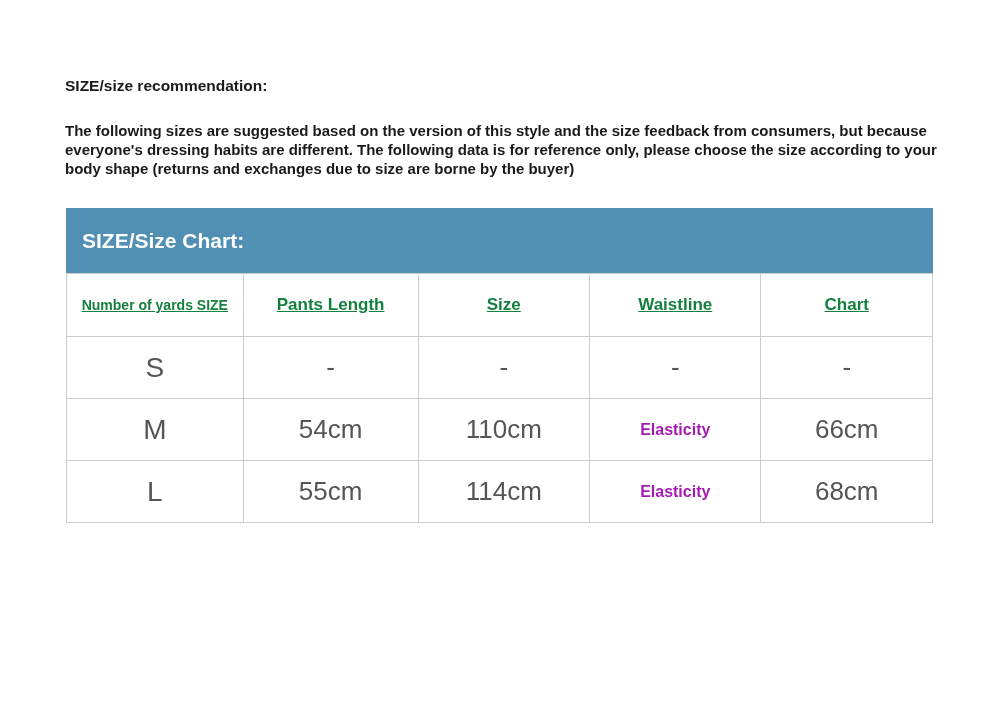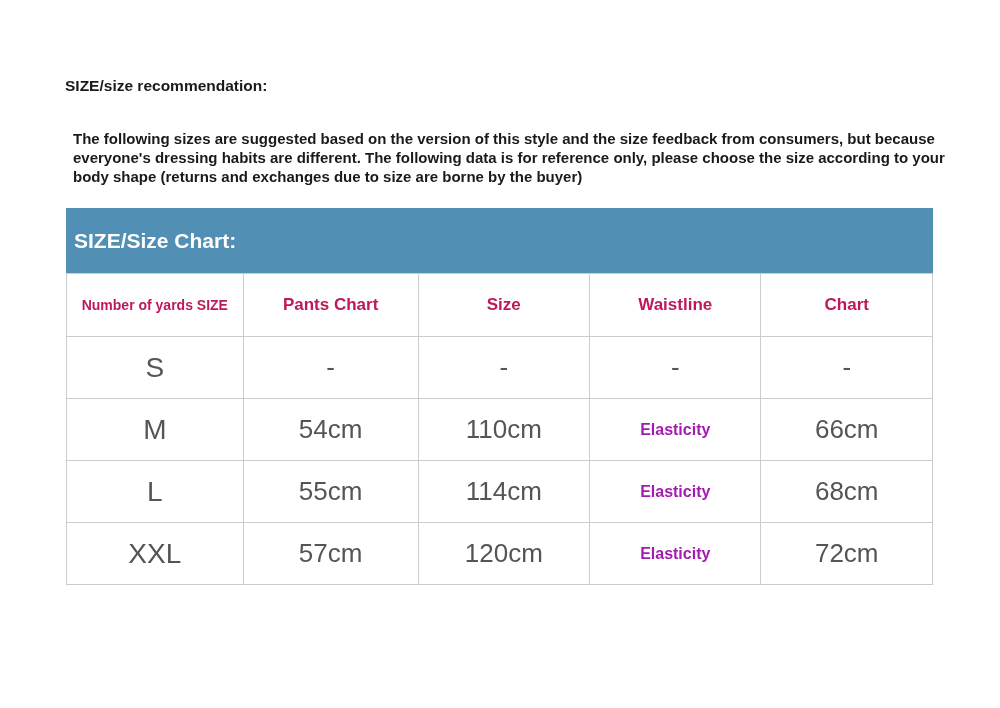--- a/index.html
+++ b/index.html
@@ -24,37 +24,37 @@
     font-size: 15.5px;
     font-weight: 700;
     color: #1a1a1a;
     text-align: right;
   }
   .rec-text {
     position: absolute;
     left: 65px;
     top: 121px;
     width: 872px;
-    margin: 8px;
+    margin: 0;
     font-size: 15px;
     font-weight: 700;
     line-height: 19px;
     color: #1a1a1a;
   }
   .size-chart {
     position: absolute;
     left: 66px;
     top: 208px;
     width: 867px;
   }
   .chart-title-bar {
     height: 65px;
     display: flex;
     align-items: center;
-    padding-left: 8px;
+    padding-left: 16px;
     box-sizing: border-box;
   }
   .chart-title {
     color: #ffffff;
     font-size: 21px;
     font-weight: 700;
   }
   table.size-table {
     width: 867px;
     border-collapse: collapse;
@@ -65,21 +65,22 @@
     border: 1px solid #cccccc;
     text-align: center;
     vertical-align: middle;
     padding: 0;
     background: #ffffff;
   }
   table.size-table th {
     height: 62px;
     font-size: 17px;
     font-weight: 700;
-    color: #be185d;
+    color: #15803d;
+    text-decoration: underline;
   }
   table.size-table th.th-first {
     font-size: 14px;
   }
   table.size-table td {
     height: 61px;
   }
   td.cell-size {
     font-size: 28px;
     font-weight: 400;
@@ -114,21 +115,21 @@
       <colgroup>
         <col style="width:20.4%">
         <col style="width:20.2%">
         <col style="width:19.8%">
         <col style="width:19.8%">
         <col style="width:19.8%">
       </colgroup>
       <thead>
         <tr id="head-row">
             <th class="th-first">Number of yards SIZE</th>
-            <th>Pants Chart</th>
+            <th>Pants Length</th>
             <th>Size</th>
             <th>Waistline</th>
             <th>Chart</th>
           </tr>
       </thead>
       <tbody id="body-rows">
           <tr>
             <td class="cell-size">S</td>
             <td class="cell-value">-</td>
             <td class="cell-value">-</td>
@@ -142,24 +143,17 @@
             <td class="cell-elastic">Elasticity</td>
             <td class="cell-value">66cm</td>
           </tr>
           <tr>
             <td class="cell-size">L</td>
             <td class="cell-value">55cm</td>
             <td class="cell-value">114cm</td>
             <td class="cell-elastic">Elasticity</td>
             <td class="cell-value">68cm</td>
           </tr>
-          <tr>
-            <td class="cell-size">XXL</td>
-            <td class="cell-value">57cm</td>
-            <td class="cell-value">120cm</td>
-            <td class="cell-elastic">Elasticity</td>
-            <td class="cell-value">72cm</td>
-          </tr>
         </tbody>
     </table>
   </div>
 
 </div>
 
 </body></html>

